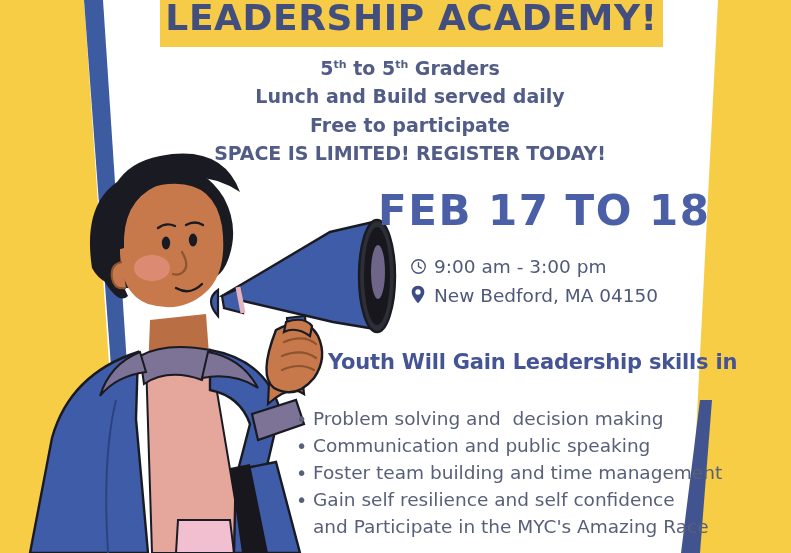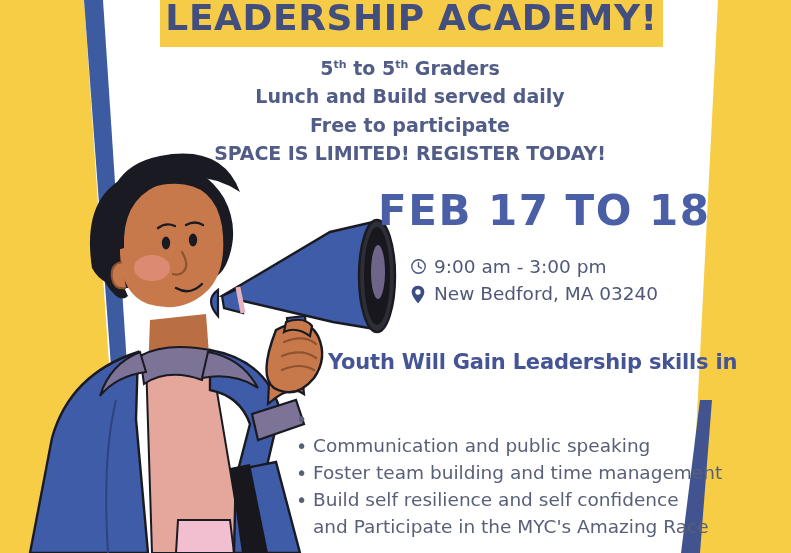--- a/index.html
+++ b/index.html
@@ -41,21 +41,21 @@
   
   .date-line{
     position:absolute;left:378px;top:186px;
     font-size:42px;font-weight:700;color:#4A5FA5;
     letter-spacing:1.5px;white-space:nowrap;
     font-family:"DejaVu Sans", sans-serif;
   }
 
   
   .info{position:absolute;left:410px;top:255px;width:300px;}
-  .info-row{display:flex;align-items:flex-start;margin-bottom:3px;}
+  .info-row{display:flex;align-items:flex-end;margin-bottom:3px;}
   .info-ico{width:24px;flex:0 0 24px;padding-top:3px;}
   .info-txt{
     font-size:18.5px;color:#4F5878;line-height:1.32;
     font-family:"DejaVu Sans", sans-serif;
   }
   .info-txt .l2{display:block;}
 
   
   .skills-head{
     position:absolute;left:328px;top:350px;
@@ -186,39 +186,40 @@
       <div class="info-txt">9:00 am - 3:00 pm</div>
     </div>
     <div class="info-row">
       <div class="info-ico">
         <svg width="16" height="19" viewBox="0 0 24 30">
           <path d="M12 1 C6 1 2 5.4 2 11 C2 18 12 29 12 29 C12 29 22 18 22 11 C22 5.4 18 1 12 1 Z" fill="#3C4C85"></path>
           <circle cx="12" cy="11" r="4.2" fill="#FFFFFF"></circle>
         </svg>
       </div>
       <div class="info-txt">
-        <span class="l2">New Bedford, MA 03240</span>
+        <span class="l2">New Bedford, MA 04150</span>
       </div>
     </div>
   </div>
 
   <div class="skills-head">Youth Will Gain Leadership skills in</div>
 
   <div class="bullets">
     <div class="bullet">
       <span class="dot">•</span>
+      <span class="btext">Problem solving and  decision making</span>
     </div>
     <div class="bullet">
       <span class="dot">•</span>
       <span class="btext">Communication and public speaking</span>
     </div>
     <div class="bullet">
       <span class="dot">•</span>
       <span class="btext">Foster team building and time management</span>
     </div>
     <div class="bullet">
       <span class="dot">•</span>
-      <span class="btext">Build self resilience and self confidence</span>
+      <span class="btext">Gain self resilience and self confidence</span>
     </div>
     <div class="bcont">and Participate in the MYC's Amazing Race</div>
   </div>
 
 </div>
 
 </body></html>

